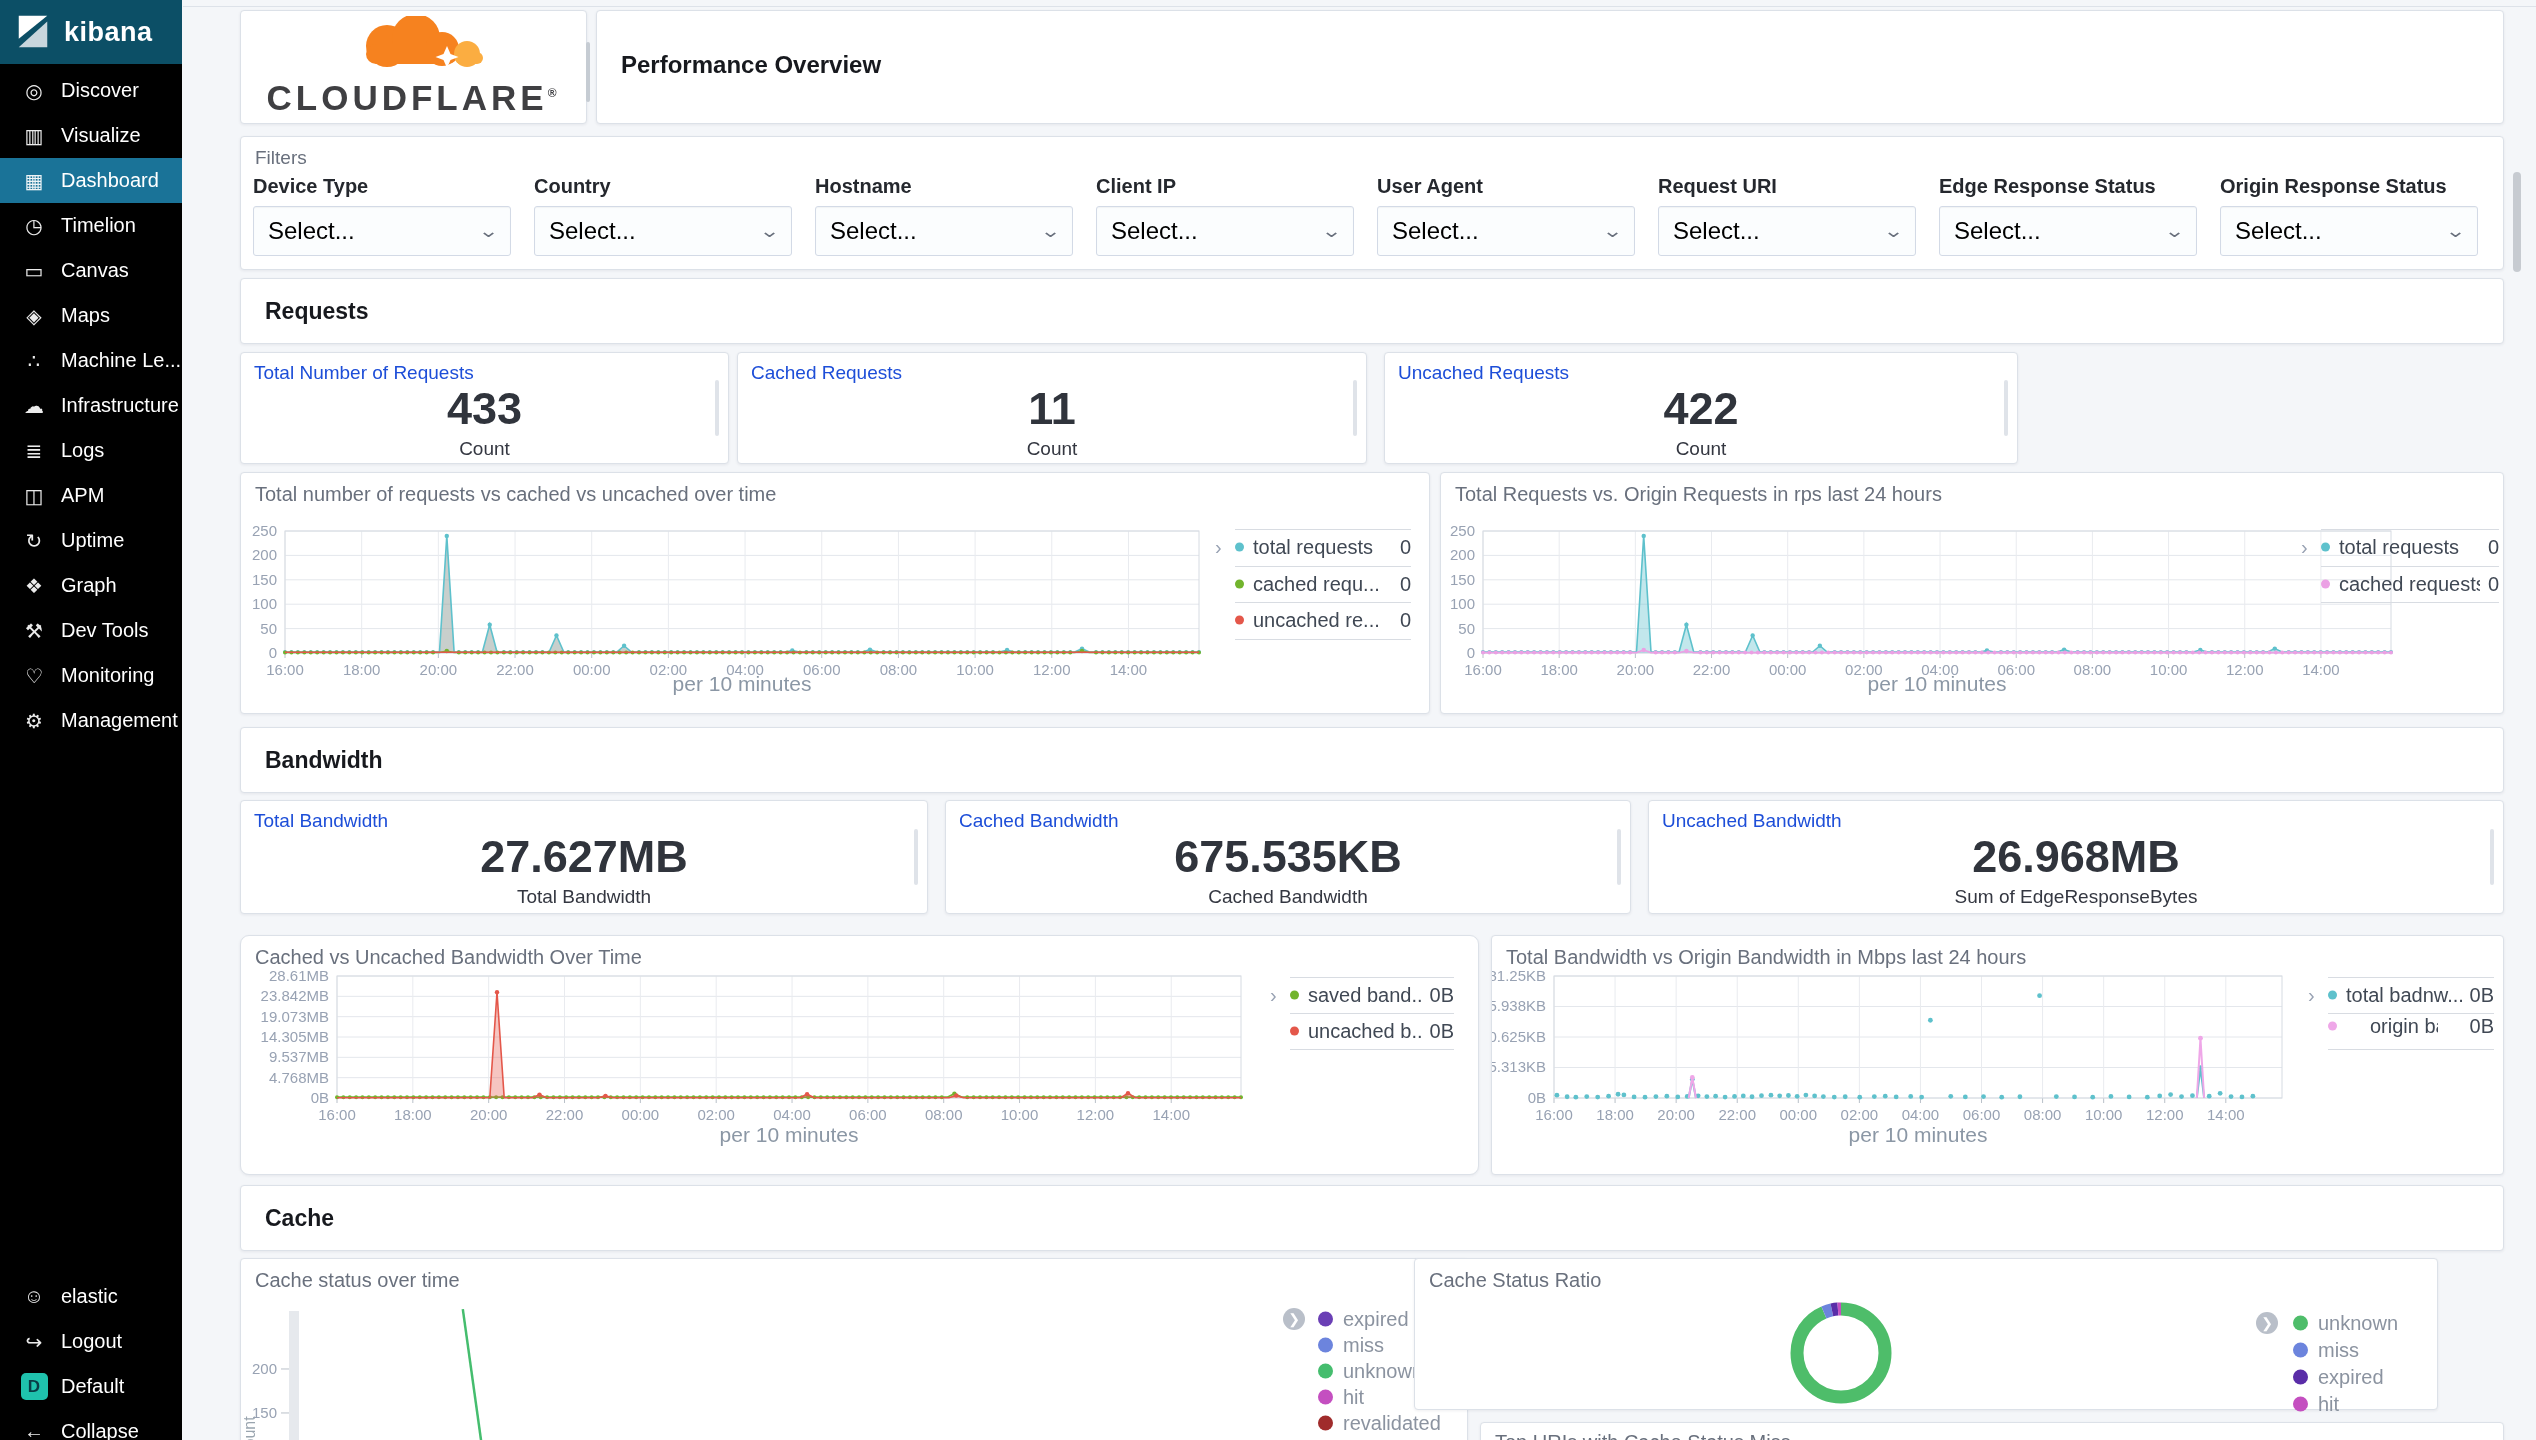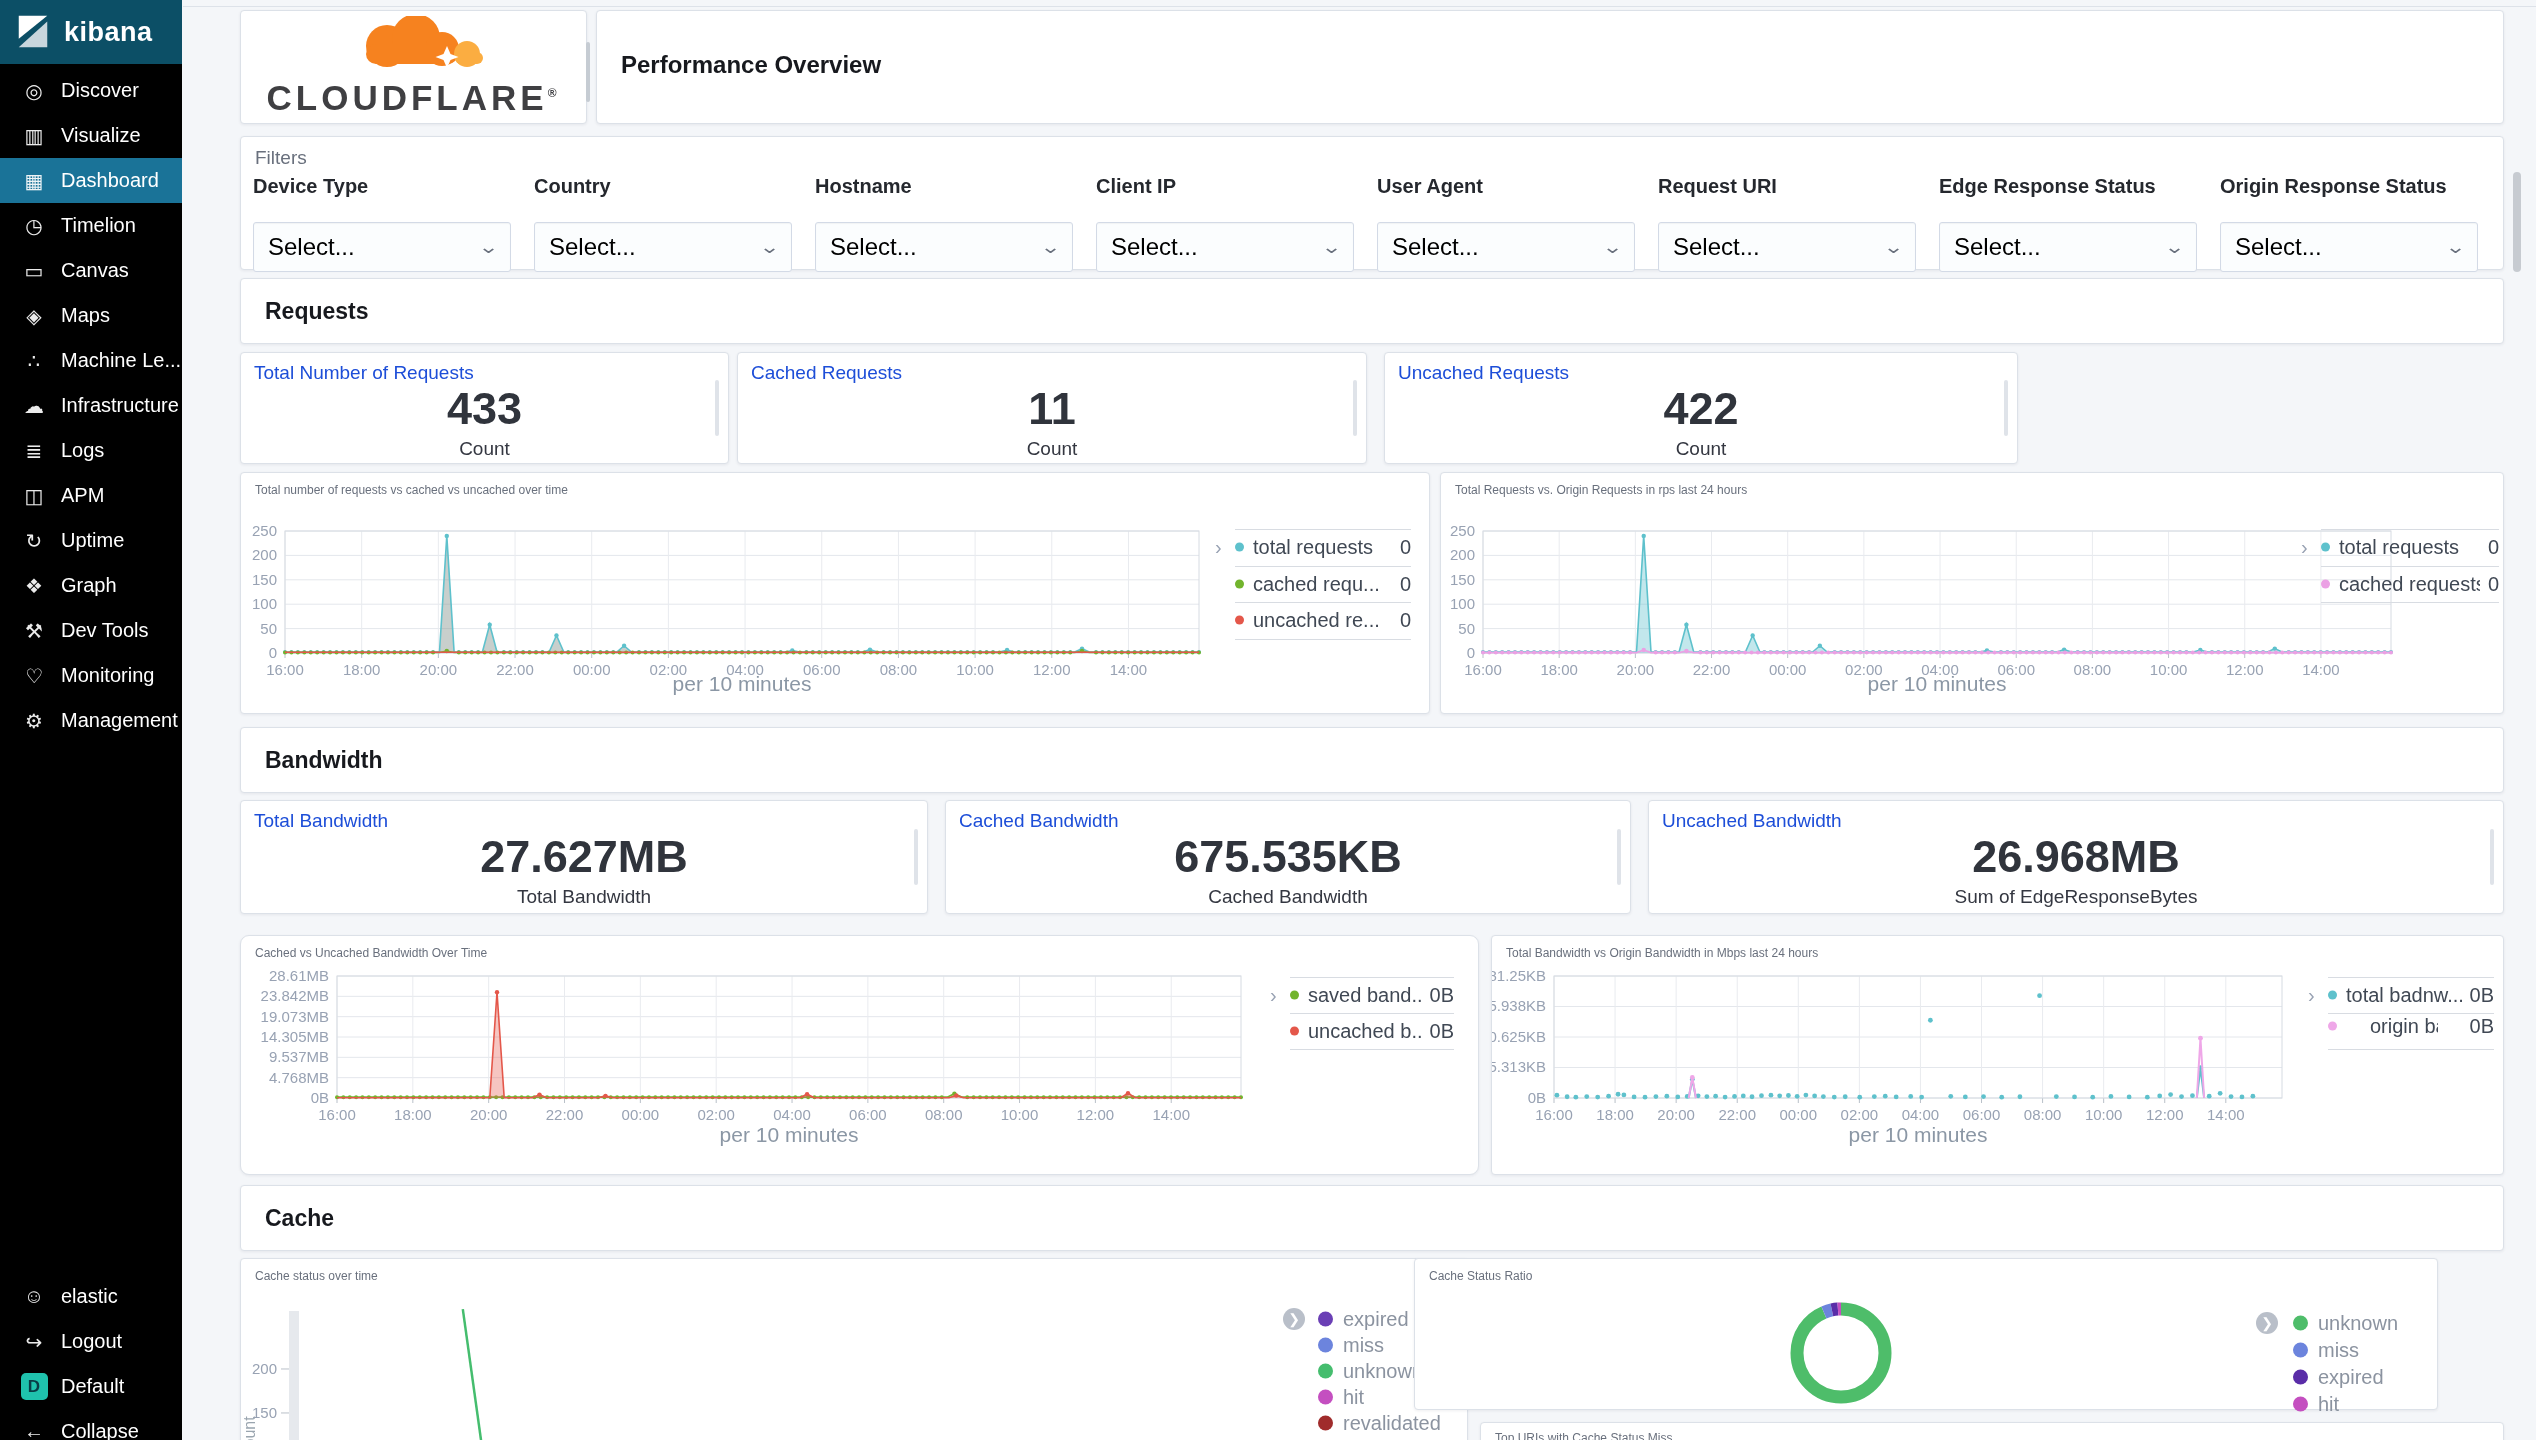--- a/index.html
+++ b/index.html
@@ -16,33 +16,33 @@
   .sb-logo .sb-brand{color:#fff;font-size:27px;font-weight:bold;margin-left:12px;letter-spacing:.5px;}
   .nav{position:absolute;top:68px;left:0;right:0;}
   .nav-item{display:flex;align-items:center;height:45px;padding-left:19px;color:#fff;font-size:20px;cursor:pointer;white-space:nowrap;}
   .nav-item .ic{width:30px;margin-right:12px;font-size:20px;opacity:.92;text-align:center;flex:0 0 30px;}
   .nav-item.active{background:#1a7398;}
   .sb-footer{position:absolute;left:0;right:0;top:1274px;}
   .badge-d{width:27px;height:27px;border-radius:5px;background:#1fc2ad;color:#093c46;font-weight:bold;font-size:17px;display:flex;align-items:center;justify-content:center;}
   .nav-item .bic{width:30px;margin-right:12px;flex:0 0 30px;display:flex;justify-content:center;}
   
   .panel{position:absolute;background:#fff;border:1px solid #dce1e8;border-radius:4px;box-shadow:0 1px 3px rgba(25,35,55,.07);}
-  .viz-title{position:absolute;left:14px;top:10px;font-size:12px;color:#69707d;white-space:nowrap;max-width:calc(100% - 26px);overflow:hidden;text-align:center;}
+  .viz-title{position:absolute;left:14px;top:10px;font-size:20px;color:#69707d;white-space:nowrap;max-width:calc(100% - 26px);overflow:hidden;text-align:center;}
   .sec-title{position:absolute;left:24px;top:50%;transform:translateY(-50%);font-size:23px;font-weight:bold;color:#17191e;}
   .hairline{position:absolute;left:183px;top:6px;width:2353px;height:1px;background:#dde2e9;}
   .hdr-divider{position:absolute;width:4px;border-radius:2px;background:#c6ccd3;}
   
   .cf-wrap{position:absolute;inset:0;display:flex;flex-direction:column;align-items:center;justify-content:center;}
   .cf-text{font-size:35px;font-weight:bold;color:#3f3f42;letter-spacing:4px;margin-top:-2px;}
   .cf-text sup{font-size:12px;}
   .pf-title{position:absolute;left:24px;top:40px;font-size:24px;font-weight:bold;color:#17191e;}
   
   .filters-title{position:absolute;left:14px;top:10px;font-size:19px;color:#69707d;}
   .f-group{position:absolute;top:38px;width:258px;}
-  .f-label{font-size:20px;font-weight:bold;color:#25282e;margin-bottom:24px;}
+  .f-label{font-size:20px;font-weight:bold;color:#25282e;margin-bottom:8px;}
   .f-select{height:48px;background:#fbfdfe;border:1px solid #d3dae6;border-radius:3px;display:flex;align-items:center;justify-content:space-between;padding:0 14px;cursor:pointer;box-shadow:0 1px 1px rgba(0,0,0,.04) inset;}
   .f-ph{color:#000000;font-size:24px;}
   .f-chev{color:#69707d;font-size:18px;transform:scaleX(1.4);}
   
   .m-title{position:absolute;left:13px;top:9px;font-size:19px;color:#1d4ed8;white-space:nowrap;}
   .m-value{position:absolute;left:0;right:0;top:30px;text-align:center;font-size:45px;font-weight:bold;color:#30343c;}
   .m-sub{position:absolute;left:0;right:0;top:85px;text-align:center;font-size:19px;color:#343741;}
   .handle{position:absolute;right:9px;top:50%;transform:translateY(-50%);width:4px;height:56px;border-radius:2px;background:#dfe3e9;}
   
   svg.plot{position:absolute;left:0;top:0;}

